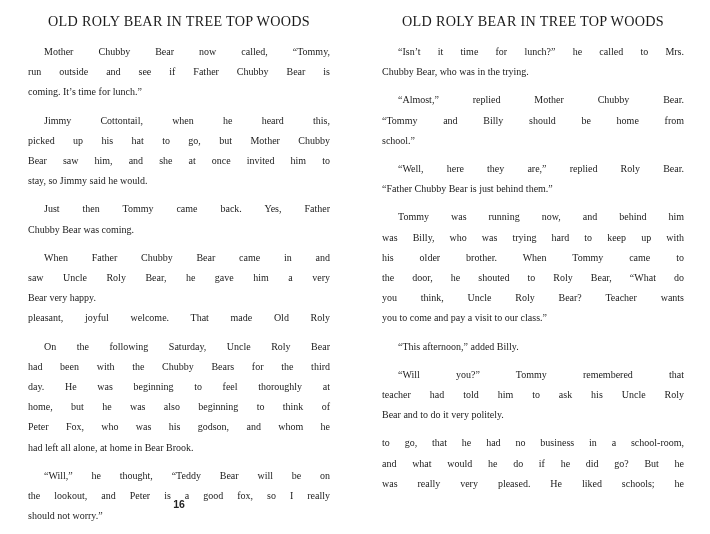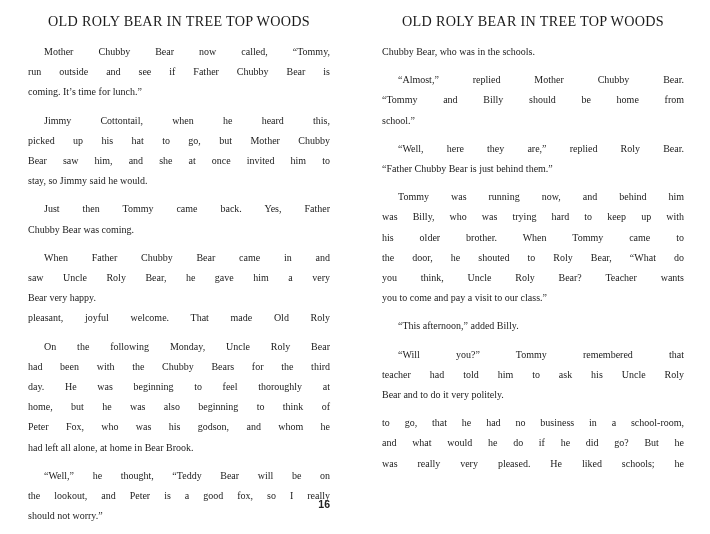--- a/index.html
+++ b/index.html
@@ -35,21 +35,21 @@
       display: block;
       text-align: justify;
       text-align-last: justify;
       white-space: nowrap;
     }
     .para .ln.last { text-align-last: left; }
     .para .ln.first { text-indent: 16px; }
     .para .ln:not(.first) { text-indent: 0; }
     .folio {
       position: absolute; left: 0; width: 100%;
-      text-align: right;
+      text-align: center;
       font-family: "Liberation Sans", "DejaVu Sans", sans-serif;
       font-weight: bold;
       font-size: 10.5px;
       color: #222;
     }
     .page.left .folio { top: 498px; }
     .page.right .folio { top: 520px; margin-top: 20px; }
   </style>
 </head>
 <body>
@@ -72,41 +72,42 @@
       <span class="ln first">Just then Tommy came back.   Yes, Father</span>
       <span class="ln last">Chubby Bear was coming.</span>
     </p>
     <p class="para">
       <span class="ln first">When Father Chubby Bear came in and</span>
       <span class="ln">saw Uncle Roly Bear, he gave him a very</span>
       <span class="ln last">Bear very happy.</span>
       <span class="ln">pleasant, joyful welcome.  That made Old Roly</span>
     </p>
     <p class="para">
-      <span class="ln first">On the following Monday, Uncle Roly Bear</span>
+      <span class="ln first">On the following Saturday, Uncle Roly Bear</span>
       <span class="ln">had been with the Chubby Bears for the third</span>
       <span class="ln">day.  He was beginning to feel thoroughly at</span>
       <span class="ln">home, but he was also beginning to think of</span>
       <span class="ln">Peter Fox, who was his godson, and whom he</span>
       <span class="ln last">had left all alone, at home in Bear Brook.</span>
     </p>
     <p class="para">
-      <span class="ln first">“Well,” he thought, “Teddy Bear will be on</span>
+      <span class="ln first">“Will,” he thought, “Teddy Bear will be on</span>
       <span class="ln">the lookout, and Peter is a good fox, so I really</span>
       <span class="ln last">should not worry.”</span>
     </p>
   </div>
   <div class="folio">16</div>
 </div>
 
 <div class="page right">
   <div class="running-head">OLD ROLY BEAR IN TREE TOP WOODS</div>
   <div class="body-text">
     <p class="para">
-      <span class="ln last">Chubby Bear, who was in the schools.</span>
+      <span class="ln first">“Isn’t it time for lunch?” he called to Mrs.</span>
+      <span class="ln last">Chubby Bear, who was in the trying.</span>
     </p>
     <p class="para">
       <span class="ln first">“Almost,” replied Mother Chubby Bear.</span>
       <span class="ln">“Tommy and Billy should be home from</span>
       <span class="ln last">school.”</span>
     </p>
     <p class="para">
       <span class="ln first">“Well, here they are,” replied Roly Bear.</span>
       <span class="ln last">“Father Chubby Bear is just behind them.”</span>
     </p>

